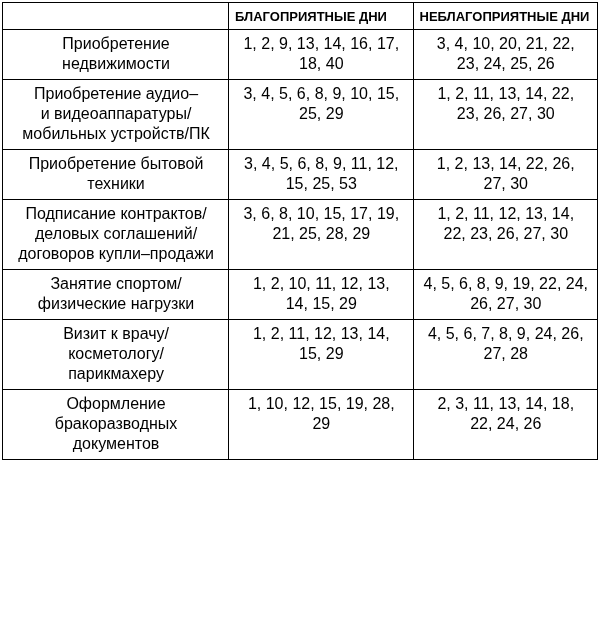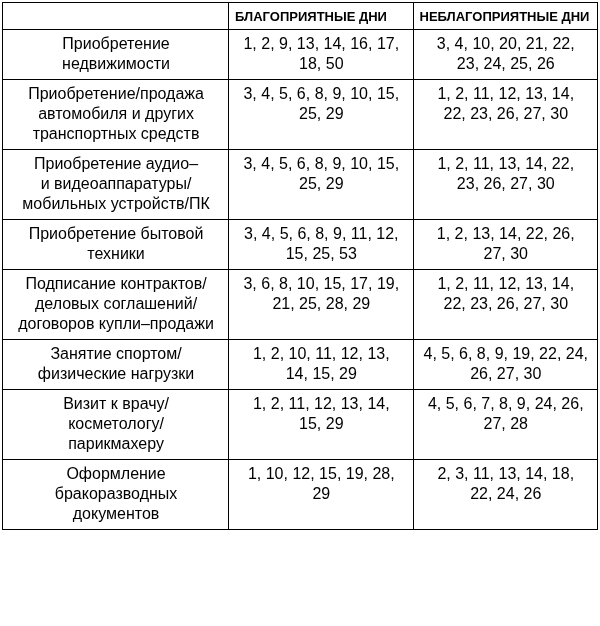--- a/index.html
+++ b/index.html
@@ -62,34 +62,25 @@
         <th></th>
         <th>БЛАГОПРИЯТНЫЕ ДНИ</th>
         <th>НЕБЛАГОПРИЯТНЫЕ ДНИ</th>
       </tr>
     </thead>
     <tbody>
   <tr>
     <td>Приобретение
 недвижимости</td>
     <td>1, 2, 9, 13, 14, 16, 17,
-18, 50</td>
+18, 40</td>
     <td>3, 4, 10, 20, 21, 22,
 23, 24, 25, 26</td>
   </tr>
 
-  <tr>
-    <td>Приобретение/продажа
-автомобиля и других
-транспортных средств</td>
-    <td>3, 4, 5, 6, 8, 9, 10, 15,
-25, 29</td>
-    <td>1, 2, 11, 12, 13, 14,
-22, 23, 26, 27, 30</td>
-  </tr>
 
   <tr>
     <td>Приобретение аудио–
 и видеоаппаратуры/
 мобильных устройств/ПК</td>
     <td>3, 4, 5, 6, 8, 9, 10, 15,
 25, 29</td>
     <td>1, 2, 11, 13, 14, 22,
 23, 26, 27, 30</td>
   </tr>

